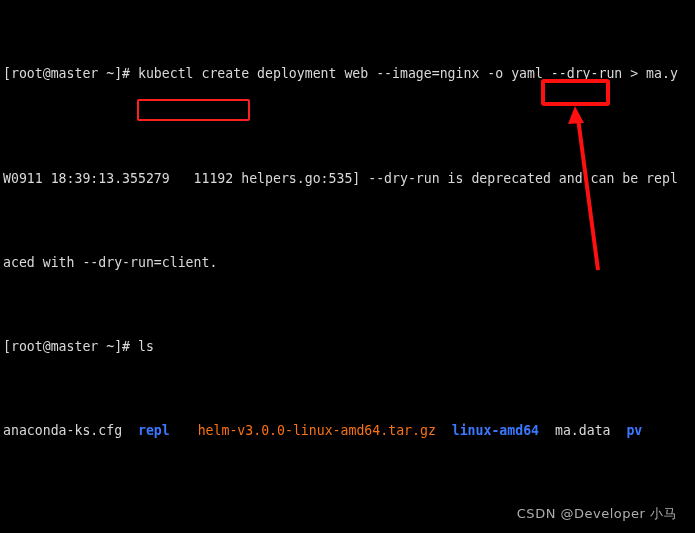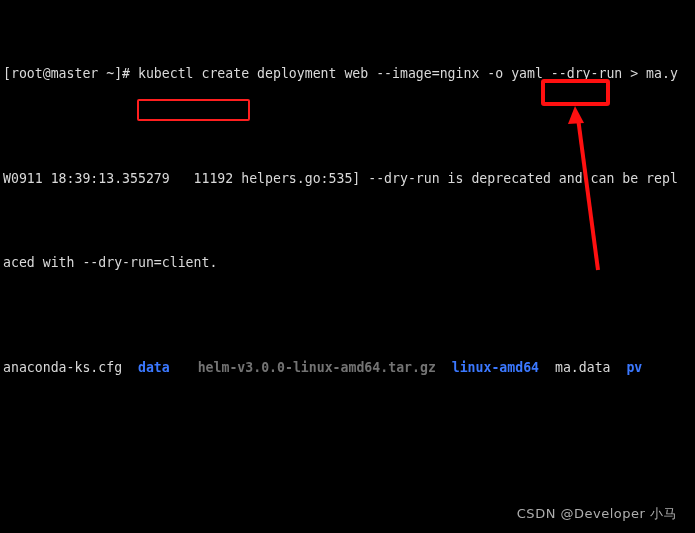--- a/index.html
+++ b/index.html
@@ -30,21 +30,21 @@
     color: #d8d8d8;
     white-space: pre;
   }
   .line {
     height: 21px;
     white-space: pre;
     padding-left: 3px;
   }
   .w { color: #d9d9d9; }
   .blue { color: #3b78ff; font-weight: bold; }
-  .red { color: #737373; font-weight: bold; padding-left: 12px; }
+  .red { color: #f97316; font-weight: normal; padding-left: 12px; }
   
   .box-vi {
     position: absolute;
     border: 2px solid #ff1f1f;
     border-radius: 2px;
     box-sizing: border-box;
     pointer-events: none;
   }
   .box-ma {
     position: absolute;
@@ -79,22 +79,23 @@
 
   <div class="term">
 
     <div class="line"><span class="w">[root@master ~]# kubectl create deployment web --image=nginx -o yaml --dry-run &gt; ma.y</span></div>
 
 
     <div class="line"><span class="w">W0911 18:39:13.355279   11192 helpers.go:535] --dry-run is deprecated and can be repl</span></div>
 
     <div class="line"><span class="w">aced with --dry-run=client.</span></div>
 
+    <div class="line"><span class="w">[root@master ~]# ls</span></div>
 
-    <div class="line"><span class="w">anaconda-ks.cfg</span><span class="w">  </span><span class="blue">data</span><span class="w">  </span><span class="red">helm-v3.0.0-linux-amd64.tar.gz</span><span class="w">  </span><span class="blue">linux-amd64</span><span class="w">  </span><span class="w">ma.data</span><span class="w">  </span><span class="blue">pv</span></div>
+    <div class="line"><span class="w">anaconda-ks.cfg</span><span class="w">  </span><span class="blue">repl</span><span class="w">  </span><span class="red">helm-v3.0.0-linux-amd64.tar.gz</span><span class="w">  </span><span class="blue">linux-amd64</span><span class="w">  </span><span class="w">ma.data</span><span class="w">  </span><span class="blue">pv</span></div>
 
     
 
     
 
     
 
     
 
     

